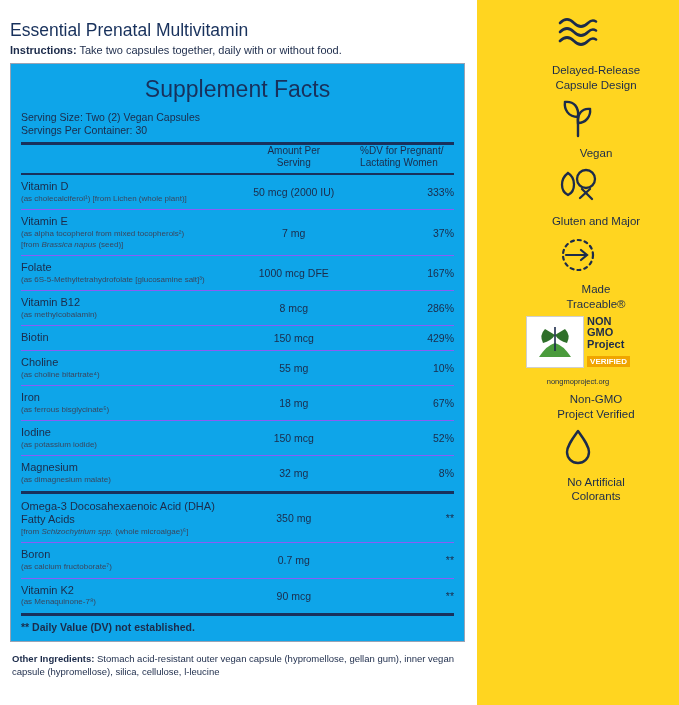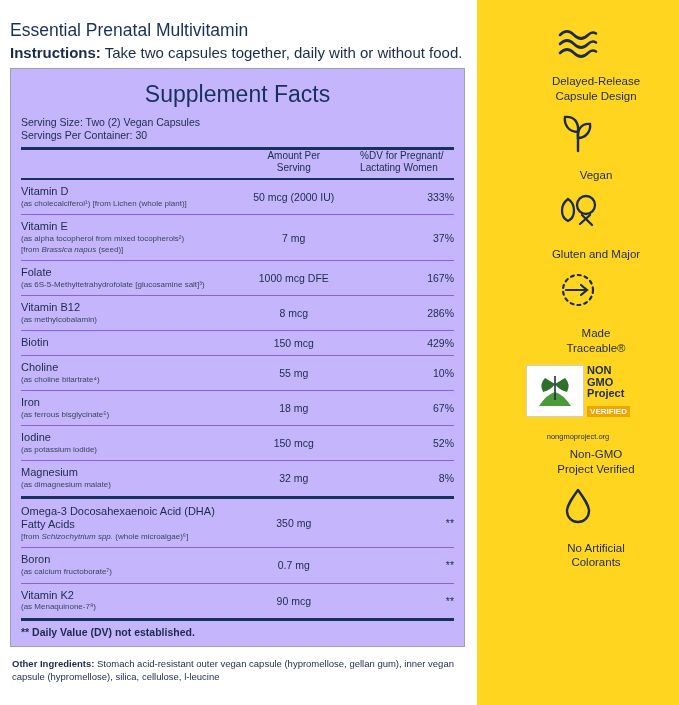--- a/index.html
+++ b/index.html
@@ -23,30 +23,30 @@
     width: 477px; height: 705px;
     padding: 12px 10px 0 8px;
   }
   #product-title {
     font-size: 17.5px;
     color: #18315c;
     margin: 8px 0 3px 2px;
     font-weight: 400;
   }
   #instructions {
-    font-size: 15px;
+    font-size: 11px;
     color: #1c2b4a;
     margin: 0 0 7px 2px;
   }
   #instructions .lbl { font-weight: bold; }
 
   
   #facts-box {
     border: 1px solid #9aa3b4;
-    background: #c4b5fd;
+    background: #0ea5e9;
     width: 455px;
     margin-left: 2px;
     padding: 6px 10px 8px 10px;
     position: relative;
   }
   #facts-title {
     text-align: center;
     color: #18315c;
     font-size: 23px;
     font-weight: 400;
@@ -146,23 +146,23 @@
     padding-top: 14px;
   }
   .badge {
     width: 100%;
     text-align: center;
     margin-bottom: 4px;
   }
   .badge .glyph {
     height: 46px;
     display: flex;
-    align-items: flex-end;
+    align-items: flex-start;
     justify-content: center;
-    margin-bottom: 14px;
+    margin-bottom: 3px;
   }
   .badge .cap {
     font-size: 11.5px;
     line-height: 1.3;
     color: #1c2b4a;
     margin-left: 36px;
   }
   .nongmo-logo {
     width: 58px; height: 52px;
     background: #fff;

